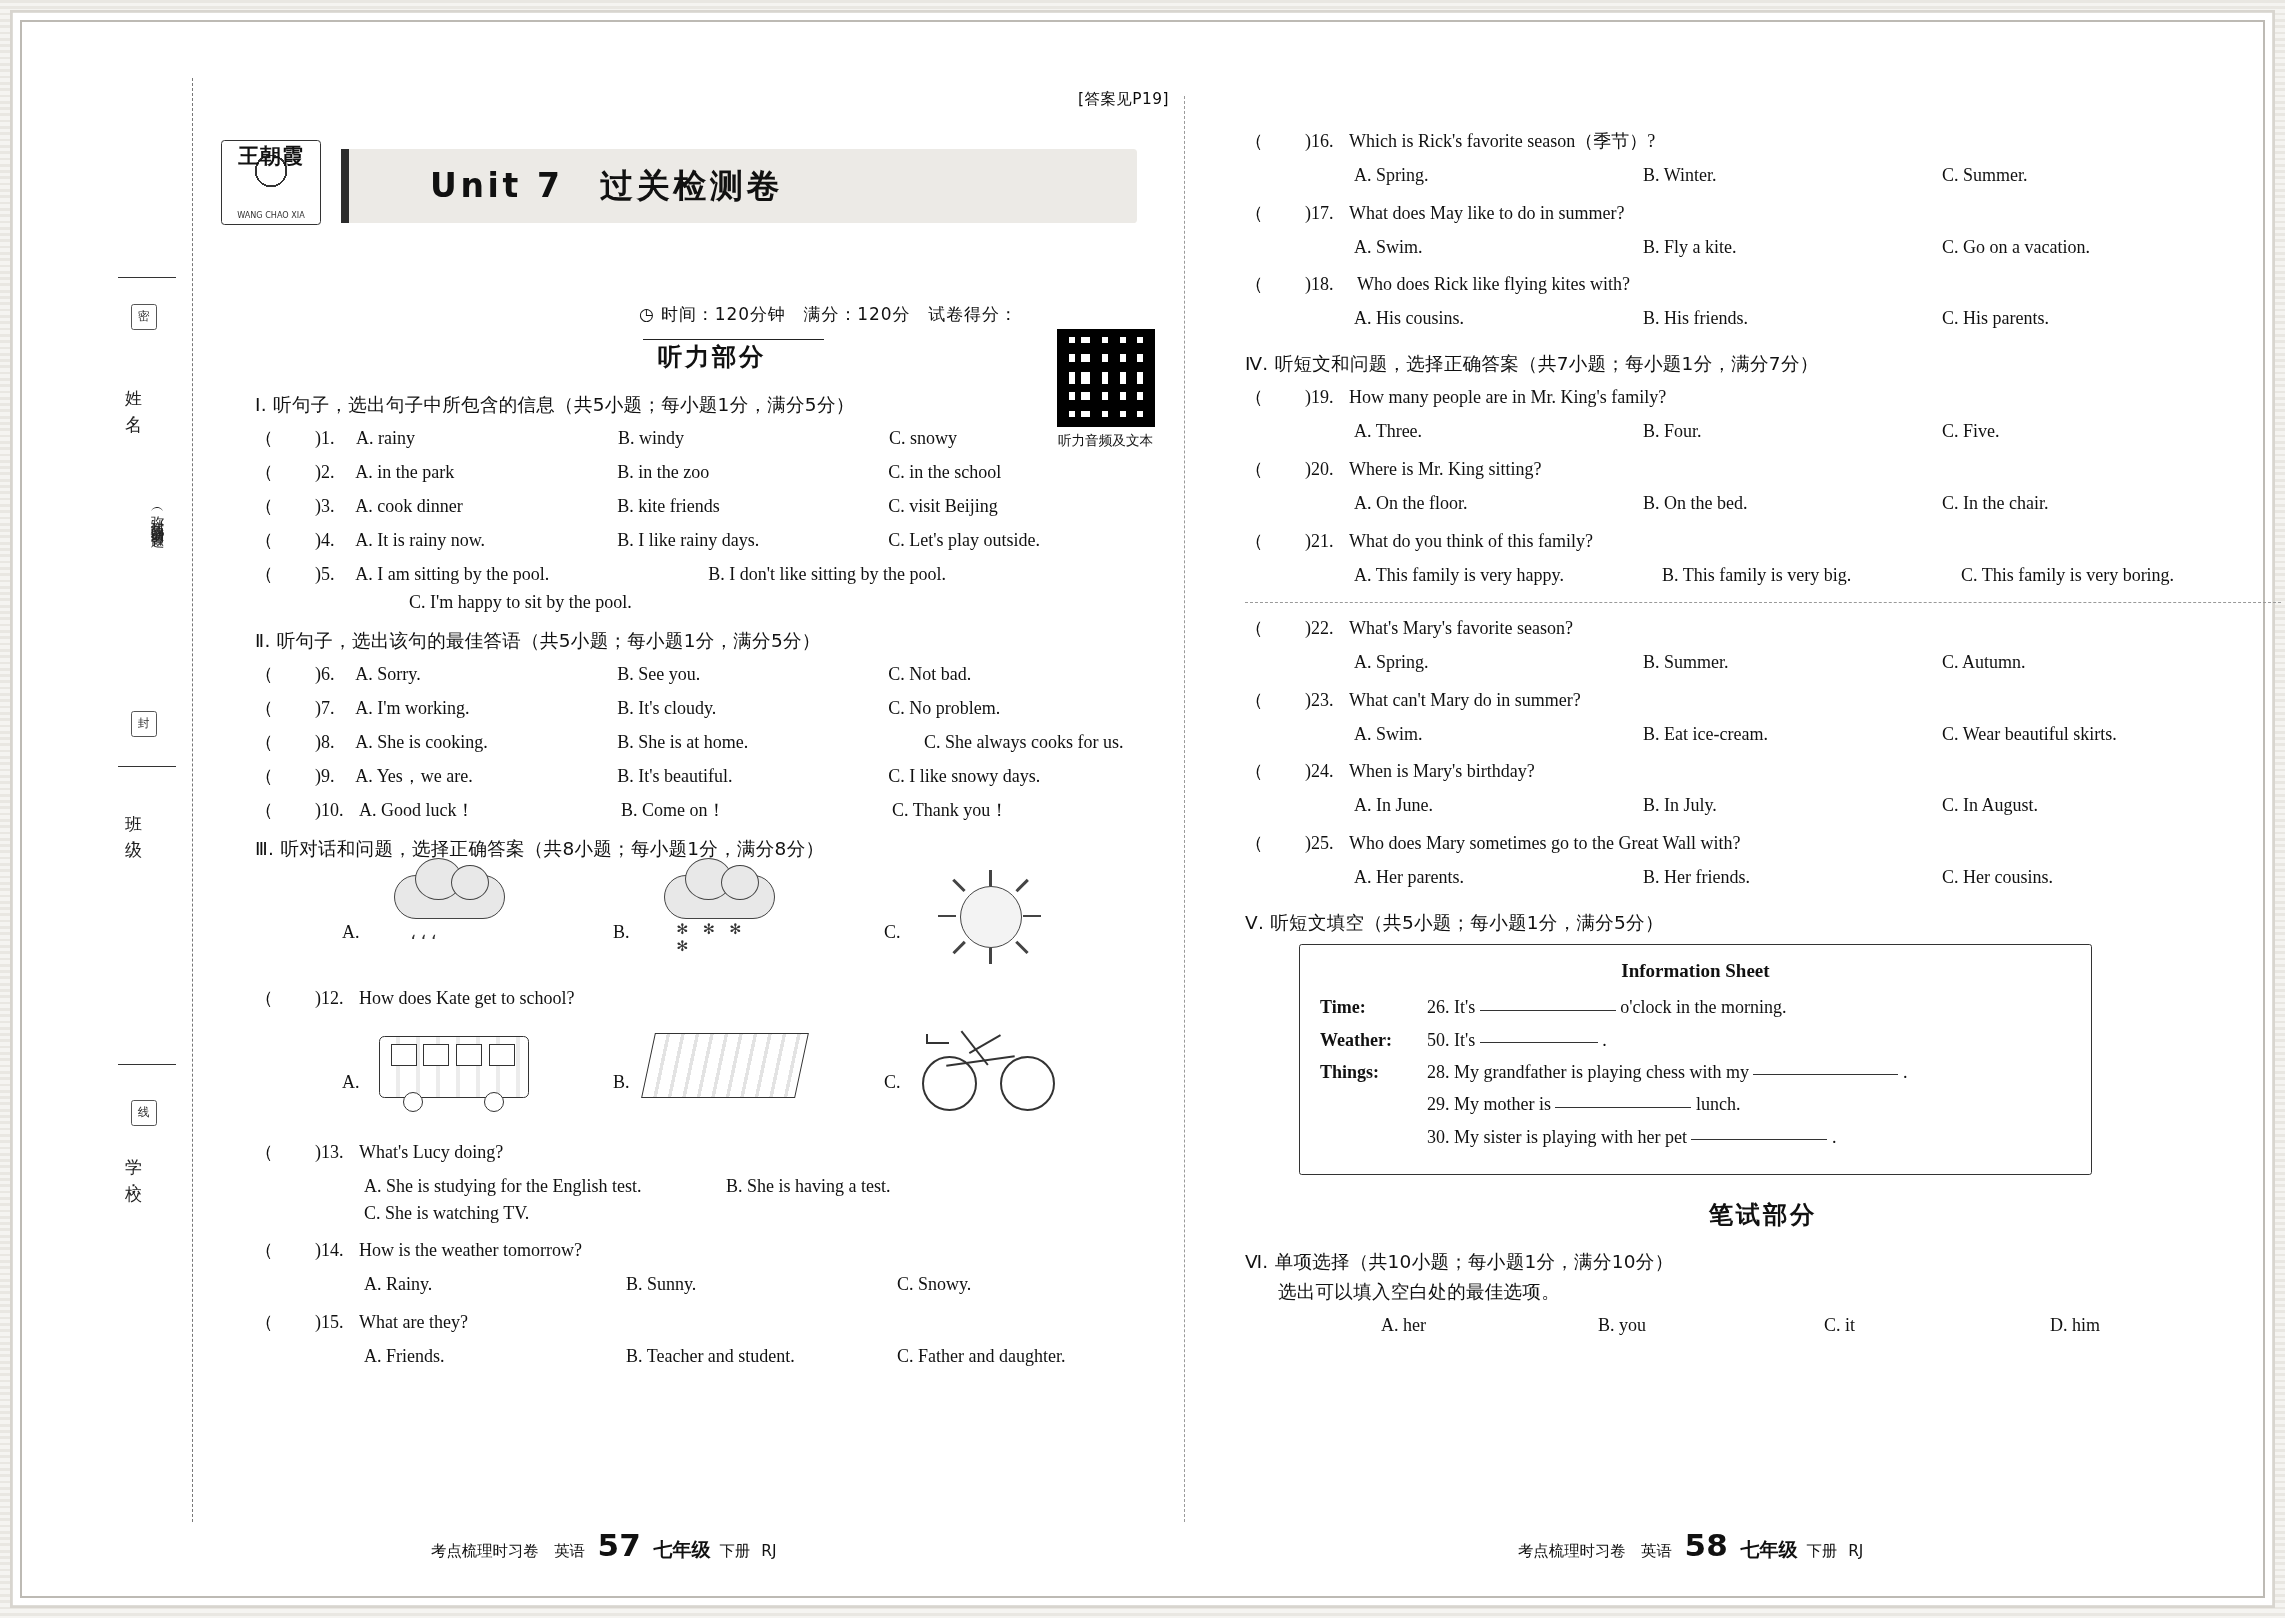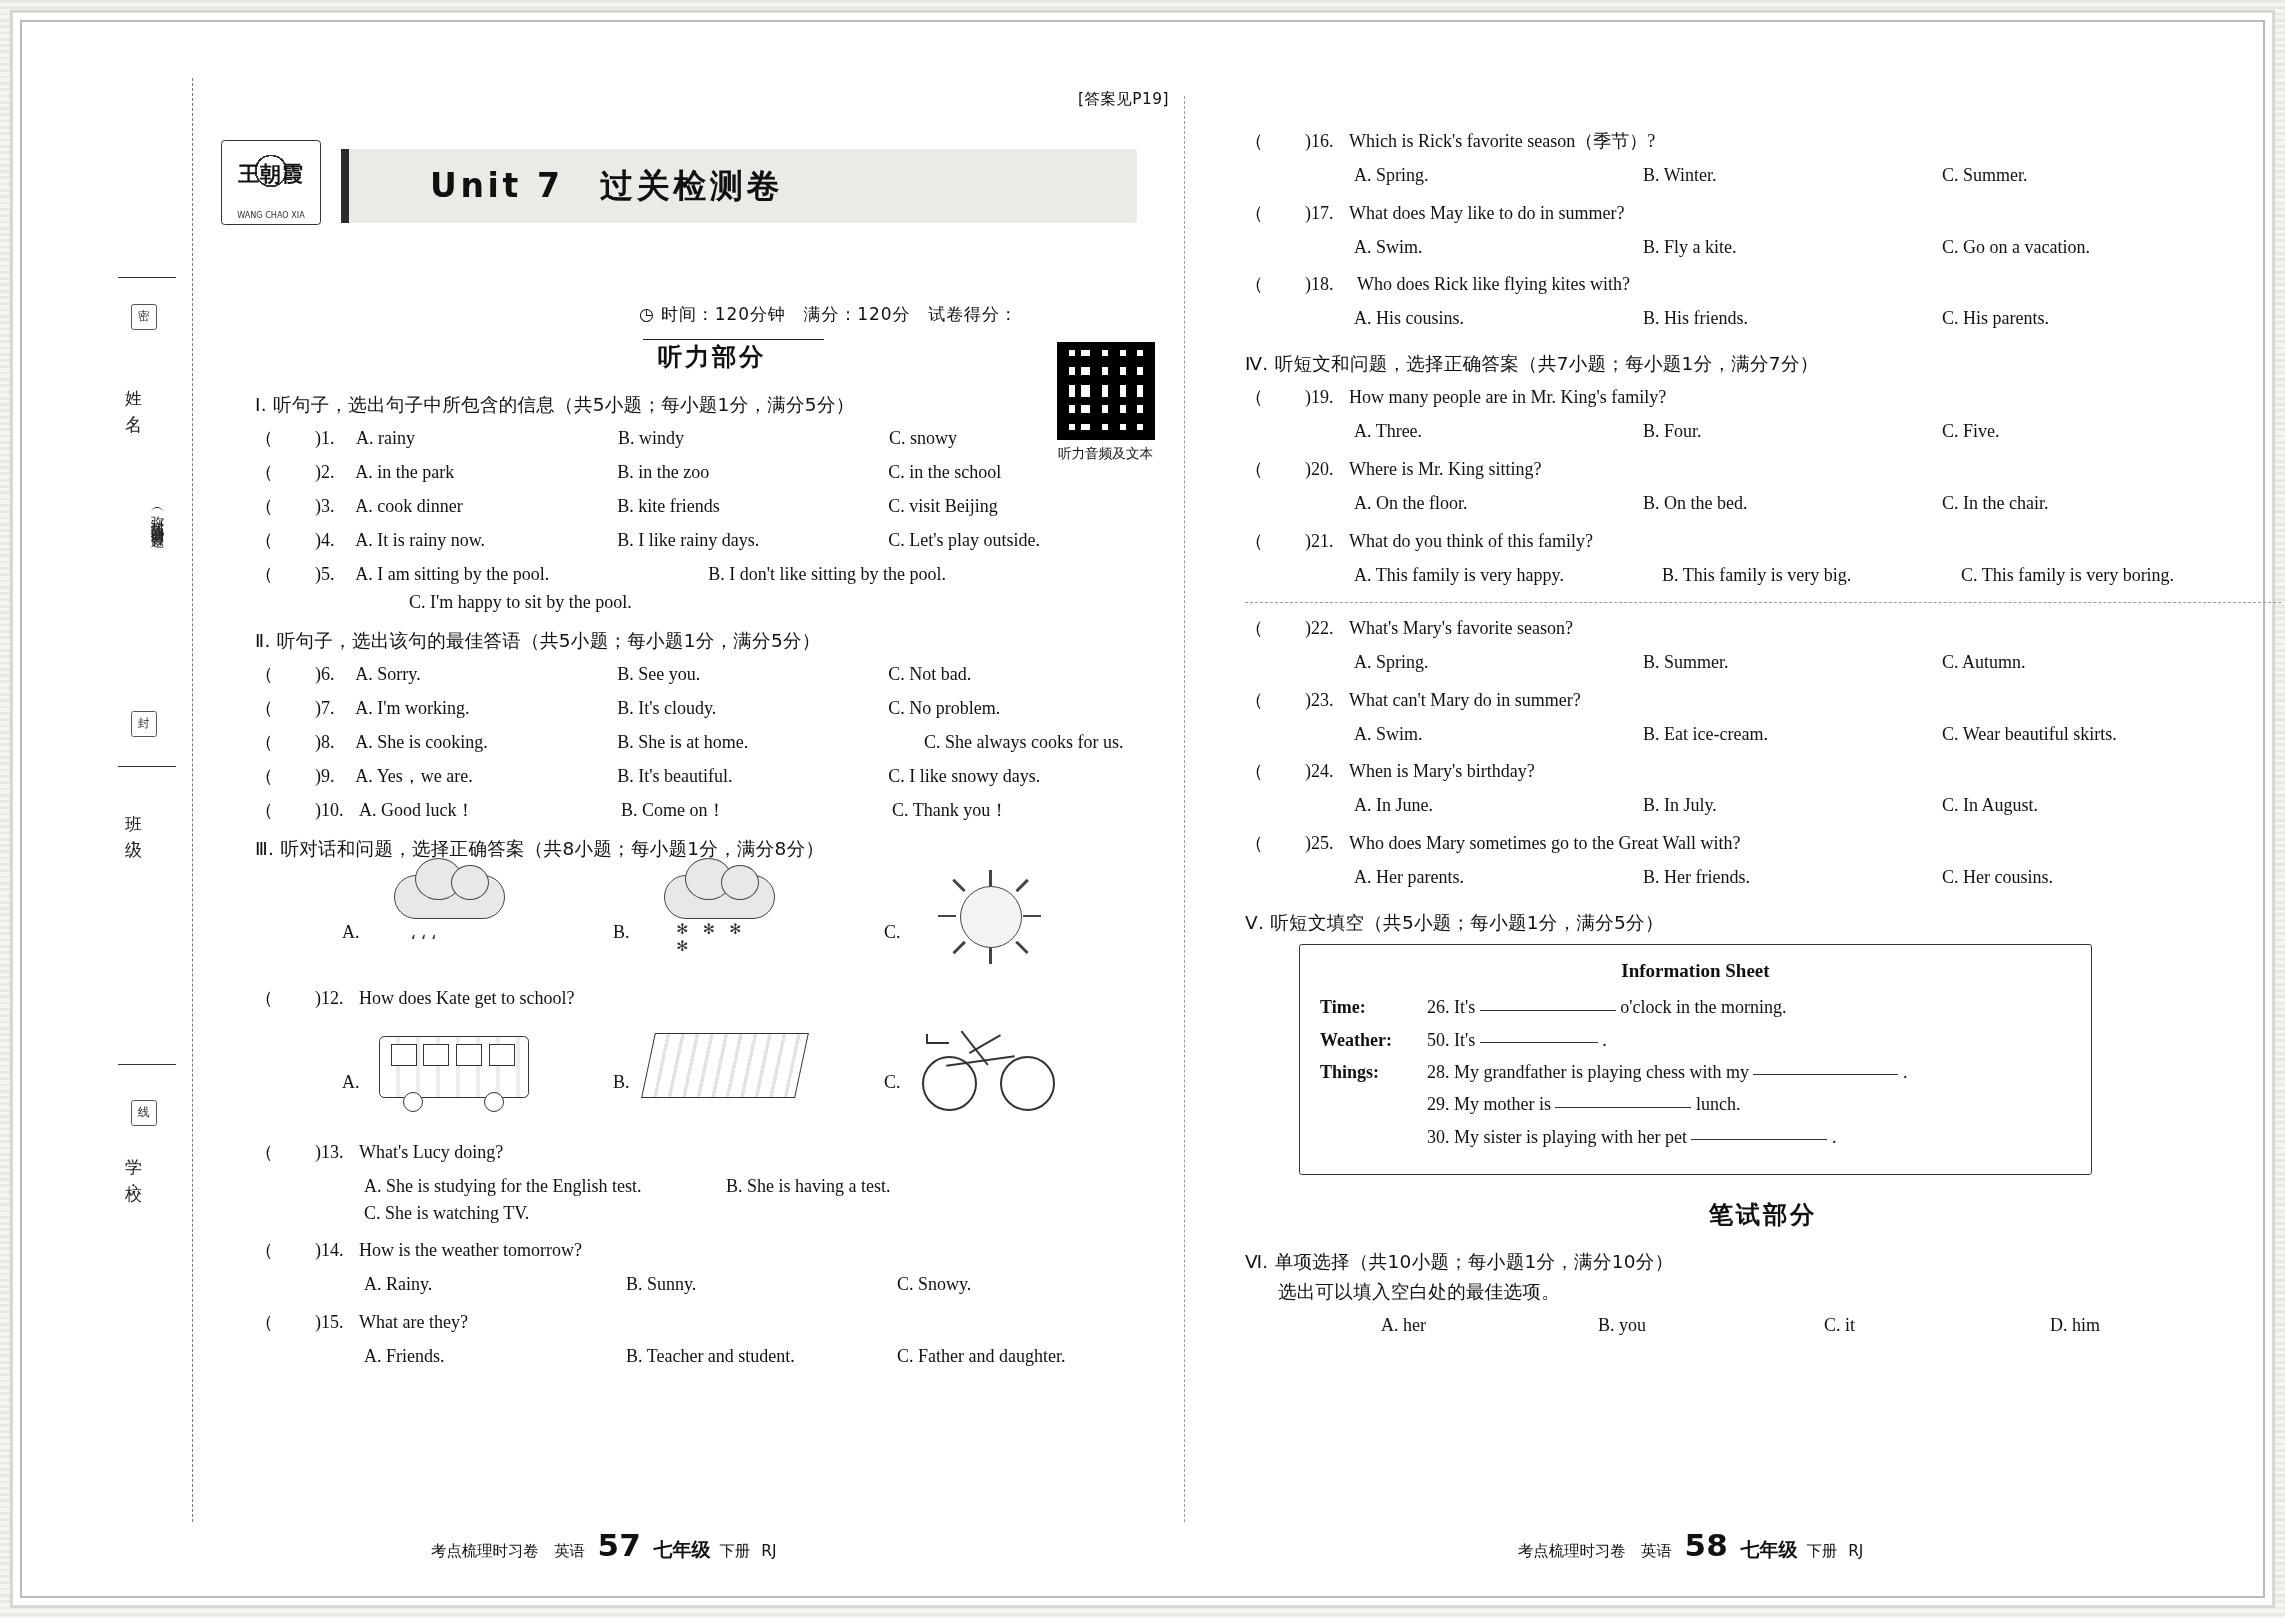--- a/index.html
+++ b/index.html
@@ -66,21 +66,21 @@
   .logo{
     position:absolute;left:179px;top:98px;width:98px;height:83px;
     border:1.8px solid #333;border-radius:3.6px;
     background:
       radial-gradient(circle at 50% 36%, #fff 0 14.5px, #333 14.5px 16.3px, #fff 16.3px),
       repeating-linear-gradient(135deg,#efefef 0 3.6px,#dcdcdc 3.6px 7.2px);
     display:flex;align-items:flex-end;justify-content:center;
     overflow:hidden;
   }
   .logo .logo-top{
-    position:absolute;top:19px;left:0;right:0;text-align:center;
+    position:absolute;top:1px;left:0;right:0;text-align:center;
     font-size:21px;font-weight:bold;color:#111;font-family:"DejaVu Sans", sans-serif;
     letter-spacing:0.9px;
   }
   .logo .logo-bot{
     font-size:8.1px;color:#333;margin-bottom:3.6px;font-family:"DejaVu Sans", sans-serif;
   }
   .title-bar{
     position:absolute;left:299px;top:107px;width:796px;height:74px;
     background:#eceae6;border-radius:3.6px;
     display:flex;align-items:center;
@@ -99,21 +99,21 @@
   .meta-line .score-rule{
     display:inline-block;width:181px;border-bottom:1.4px solid #222;height:0.9px;
     vertical-align:1.8px;margin-left:3.6px;
   }
   .section-head{
     text-align:center;font-size:24.4px;font-weight:bold;letter-spacing:2.7px;
     font-family:"DejaVu Sans", sans-serif;
   }
 
   
-  .qr-wrap{position:absolute;left:1000px;top:299px;width:127px;text-align:center;}
+  .qr-wrap{position:absolute;left:1000px;top:286px;width:127px;text-align:center;}
   .qr{
     width:98px;height:98px;margin:0 auto;
     background:
       linear-gradient(90deg,#000 0 12%,transparent 12% 18%,#000 18% 24%,transparent 24% 34%,#000 34% 46%,transparent 46% 52%,#000 52% 64%,transparent 64% 70%,#000 70% 82%,transparent 82% 88%,#000 88% 100%),
       linear-gradient(0deg,#000 0 10%,transparent 10% 16%,#000 16% 28%,transparent 28% 36%,#000 36% 44%,transparent 44% 56%,#000 56% 66%,transparent 66% 74%,#000 74% 86%,transparent 86% 92%,#000 92% 100%);
     background-blend-mode:screen;
     border:1.8px solid #fff;
     filter:contrast(1.2);
   }
   .qr-label{font-size:13.6px;margin-top:3.6px;font-family:"DejaVu Sans", sans-serif;}

